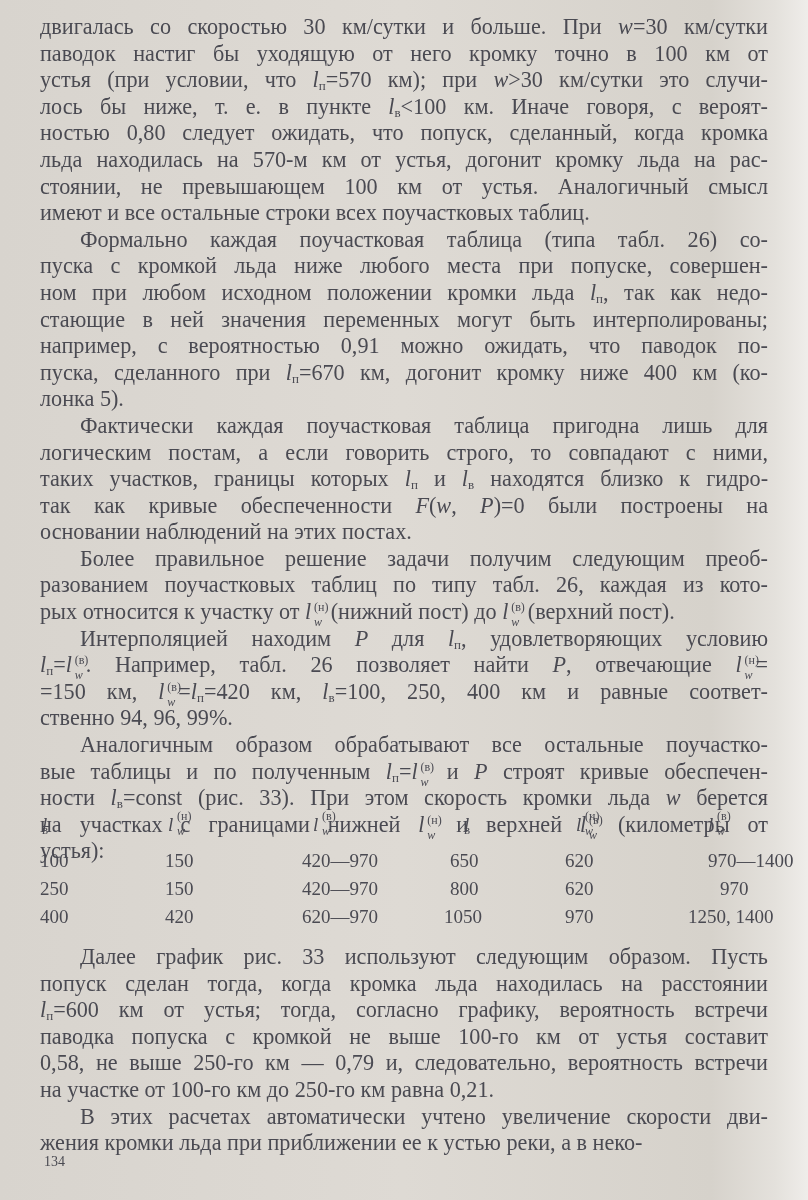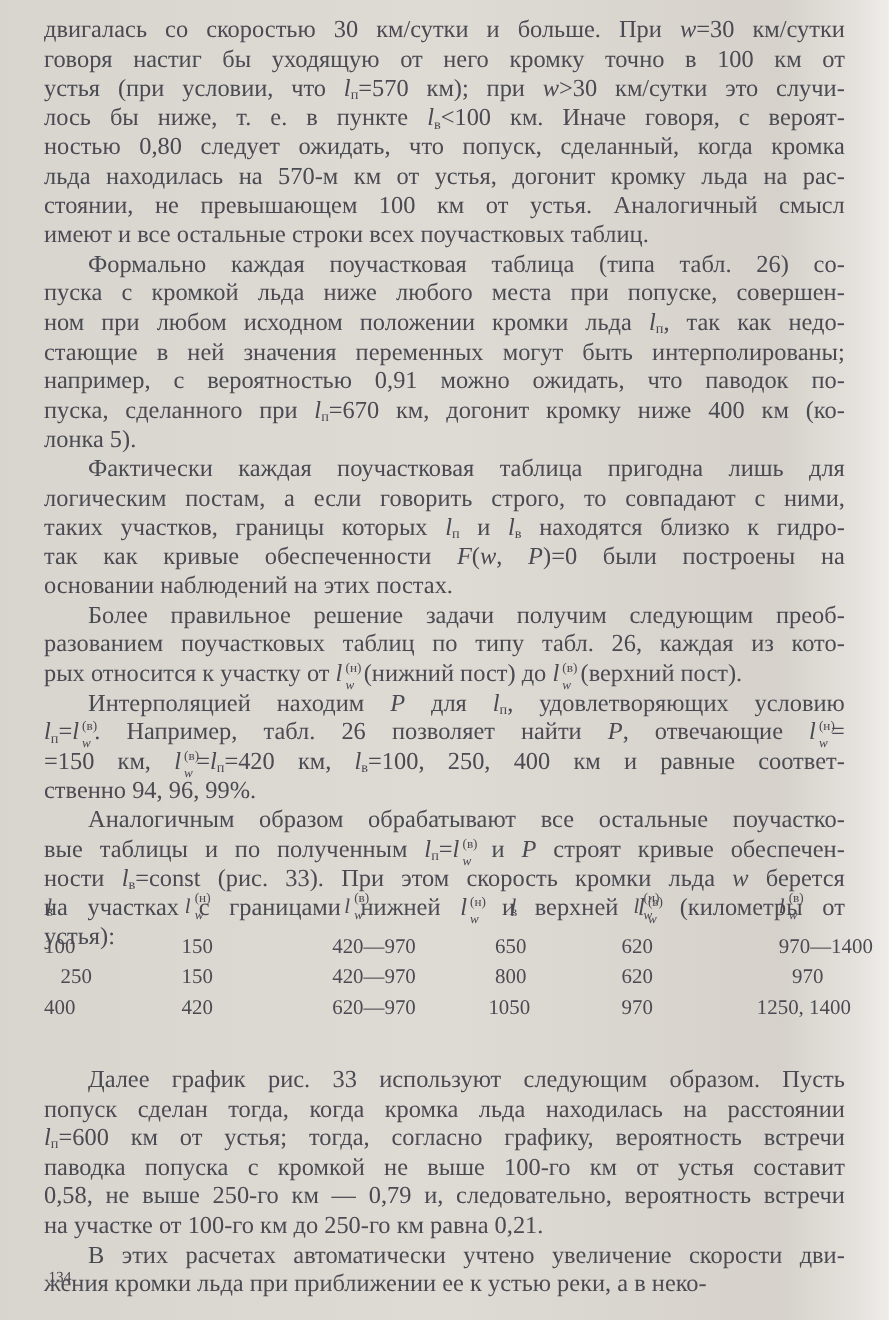--- a/index.html
+++ b/index.html
@@ -27,21 +27,21 @@
     .table { position: absolute; left: 40px; top: 812px; width: 730px; font-size: 19px; }
     .trow { position: relative; height: 28px; }
     .trow span { position: absolute; white-space: nowrap; }
     .pagenum { position: absolute; left: 44px; top: 1154px; font-size: 14px; }
   </style>
 </head>
 <body>
 
 <div class="page" id="body-text">
     <span class="line">двигалась со скоростью 30 км/сутки и больше. При <span class="it">w</span>=30 км/сутки</span>
-    <span class="line">говоря настиг бы уходящую от него кромку точно в 100 км от</span>
+    <span class="line">паводок настиг бы уходящую от него кромку точно в 100 км от</span>
     <span class="line">устья (при условии, что <span class="it">l</span><sub class="s">п</sub>=570 км); при <span class="it">w</span>&gt;30 км/сутки это случи-</span>
     <span class="line">лось бы ниже, т. е. в пункте <span class="it">l</span><sub class="s">в</sub>&lt;100 км. Иначе говоря, с вероят-</span>
     <span class="line">ностью 0,80 следует ожидать, что попуск, сделанный, когда кромка</span>
     <span class="line">льда находилась на 570-м км от устья, догонит кромку льда на рас-</span>
     <span class="line">стоянии, не превышающем 100 км от устья. Аналогичный смысл</span>
     <span class="line last">имеют и все остальные строки всех поучастковых таблиц.</span>
     <span class="line indent">Формально каждая поучастковая таблица (типа табл. 26) со-</span>
     <span class="line">пуска с кромкой льда ниже любого места при попуске, совершен-</span>
     <span class="line">ном при любом исходном положении кромки льда <span class="it">l</span><sub class="s">п</sub>, так как недо-</span>
     <span class="line">стающие в ней значения переменных могут быть интерполированы;</span>
@@ -102,38 +102,38 @@
     </div>
     <div class="trow">
       <span style="left: 0px;">100</span>
       <span style="left: 125px;">150</span>
       <span style="left: 262px;">420—970</span>
       <span style="left: 410px;">650</span>
       <span style="left: 525px;">620</span>
       <span style="left: 668px;">970—1400</span>
     </div>
     <div class="trow">
-      <span style="left: 0px; margin-left: 15px;">250</span>
+      <span style="left: 0px;">250</span>
       <span style="left: 125px;">150</span>
       <span style="left: 262px;">420—970</span>
       <span style="left: 410px;">800</span>
       <span style="left: 525px;">620</span>
       <span style="left: 680px;">970</span>
     </div>
     <div class="trow">
       <span style="left: 0px;">400</span>
       <span style="left: 125px; text-align: right;">420</span>
       <span style="left: 262px;">620—970</span>
       <span style="left: 404px;">1050</span>
       <span style="left: 525px;">970</span>
       <span style="left: 648px; text-align: right;">1250, 1400</span>
     </div>
   </div>
 
-<div class="page" id="after-text" style="top:944px;margin-top:24px;">
+<div class="page" id="after-text" style="top:944px;">
     <span class="line indent">Далее график рис. 33 используют следующим образом. Пусть</span>
     <span class="line">попуск сделан тогда, когда кромка льда находилась на расстоянии</span>
     <span class="line"><span class="it">l</span><sub class="s">п</sub>=600 км от устья; тогда, согласно графику, вероятность встречи</span>
     <span class="line">паводка попуска с кромкой не выше 100-го км от устья составит</span>
     <span class="line">0,58, не выше 250-го км — 0,79 и, следовательно, вероятность встречи</span>
     <span class="line last">на участке от 100-го км до 250-го км равна 0,21.</span>
     <span class="line indent">В этих расчетах автоматически учтено увеличение скорости дви-</span>
     <span class="line last">жения кромки льда при приближении ее к устью реки, а в неко-</span>
   </div>
 

